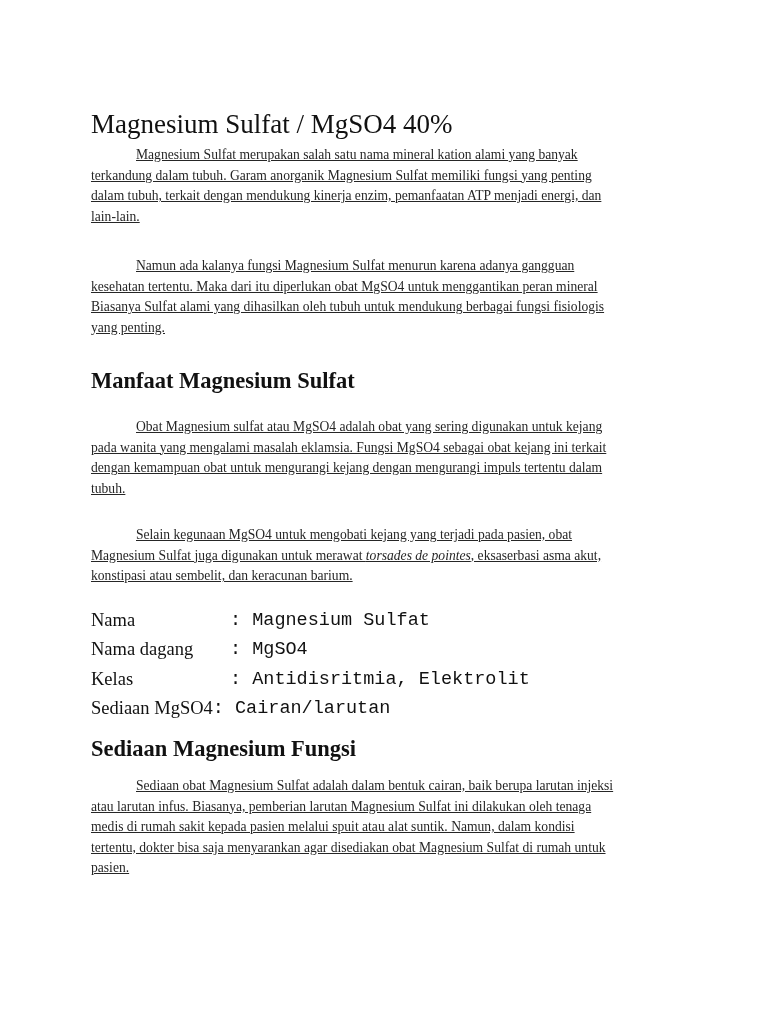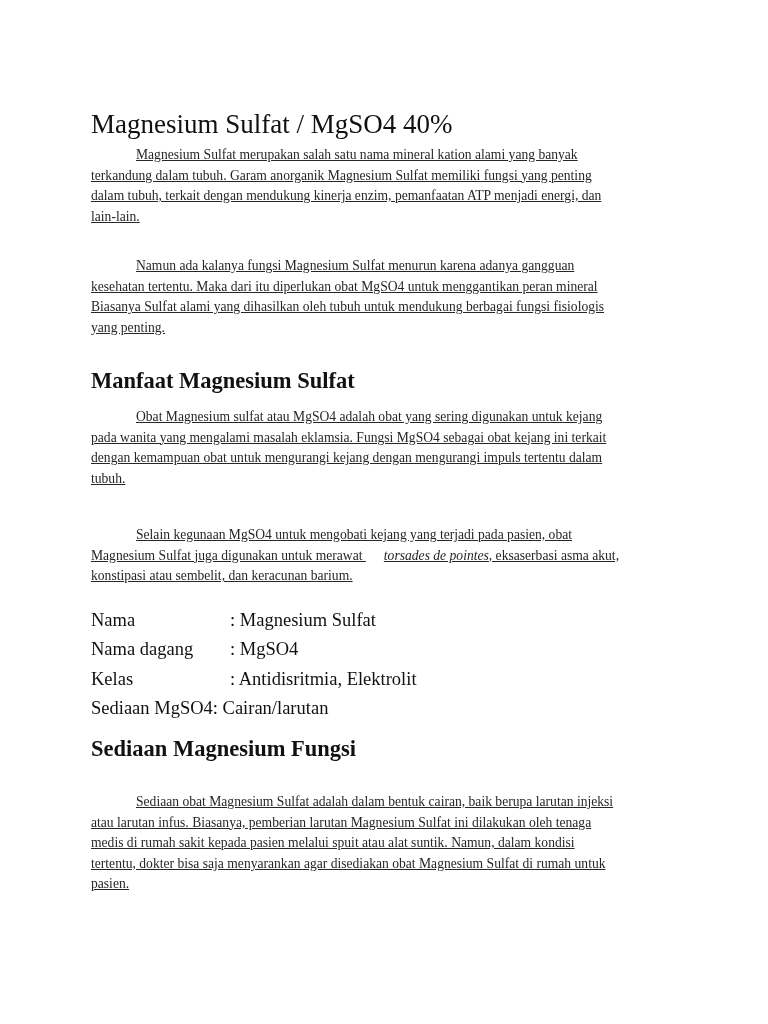--- a/index.html
+++ b/index.html
@@ -76,22 +76,23 @@
     }
     .info-label {
       font-weight: normal;
       display: inline-block;
     }
     .info-label.fixed {
       width: 139px;
     }
     .info-value {
       display: inline-block;
+      font-family: Liberation Mono, monospace;
     }
-    em { font-style: italic; margin-left: 18px; }
+    em { font-style: italic; }
   </style>
 </head>
 <body>
 
 <div class="page">
 
   <h1 class="h1">Magnesium Sulfat / MgSO4 40%</h1>
 
   <p class="para" style="top:145px;">
     <span class="line first">Magnesium Sulfat merupakan salah satu nama mineral kation alami yang banyak</span>
@@ -102,21 +103,21 @@
 
   <p class="para" style="top:256px;">
     <span class="line first">Namun ada kalanya fungsi Magnesium Sulfat menurun karena adanya gangguan</span>
     <span class="line">kesehatan tertentu. Maka dari itu diperlukan obat MgSO4 untuk menggantikan peran mineral</span>
     <span class="line">Biasanya Sulfat alami yang dihasilkan oleh tubuh untuk mendukung berbagai fungsi fisiologis</span>
     <span class="line">yang penting.</span>
   </p>
 
   <h2 class="h2" style="top:367px;">Manfaat Magnesium Sulfat</h2>
 
-  <p class="para" style="top:407px;">
+  <p class="para" style="top:417px;">
     <span class="line first">Obat Magnesium sulfat atau MgSO4 adalah obat yang sering digunakan untuk kejang</span>
     <span class="line">pada wanita yang mengalami masalah eklamsia. Fungsi MgSO4 sebagai obat kejang ini terkait</span>
     <span class="line">dengan kemampuan obat untuk mengurangi kejang dengan mengurangi impuls tertentu dalam</span>
     <span class="line">tubuh.</span>
   </p>
 
   <p class="para" style="top:525px;">
     <span class="line first">Selain kegunaan MgSO4 untuk mengobati kejang yang terjadi pada pasien, obat</span>
     <span class="line"><span>Magnesium Sulfat juga digunakan untuk merawat </span><em>torsades de pointes</em><span>, eksaserbasi asma akut,</span></span>
     <span class="line">konstipasi atau sembelit, dan keracunan barium.</span>
@@ -136,21 +137,21 @@
       <span class="info-value">: Antidisritmia, Elektrolit</span>
     </div>
     <div class="info-row">
       <span class="info-label">Sediaan MgSO4</span>
       <span class="info-value">: Cairan/larutan</span>
     </div>
   </div>
 
   <h2 class="h2" style="top:735px;">Sediaan Magnesium Fungsi</h2>
 
-  <p class="para" style="top:792px;">
+  <p class="para" style="top:776px;">
     <span class="line first">Sediaan obat Magnesium Sulfat adalah dalam bentuk cairan, baik berupa larutan injeksi</span>
     <span class="line">atau larutan infus. Biasanya, pemberian larutan Magnesium Sulfat ini dilakukan oleh tenaga</span>
     <span class="line">medis di rumah sakit kepada pasien melalui spuit atau alat suntik. Namun, dalam kondisi</span>
     <span class="line">tertentu, dokter bisa saja menyarankan agar disediakan obat Magnesium Sulfat di rumah untuk</span>
     <span class="line">pasien.</span>
   </p>
 
 </div>
 
 </body></html>

